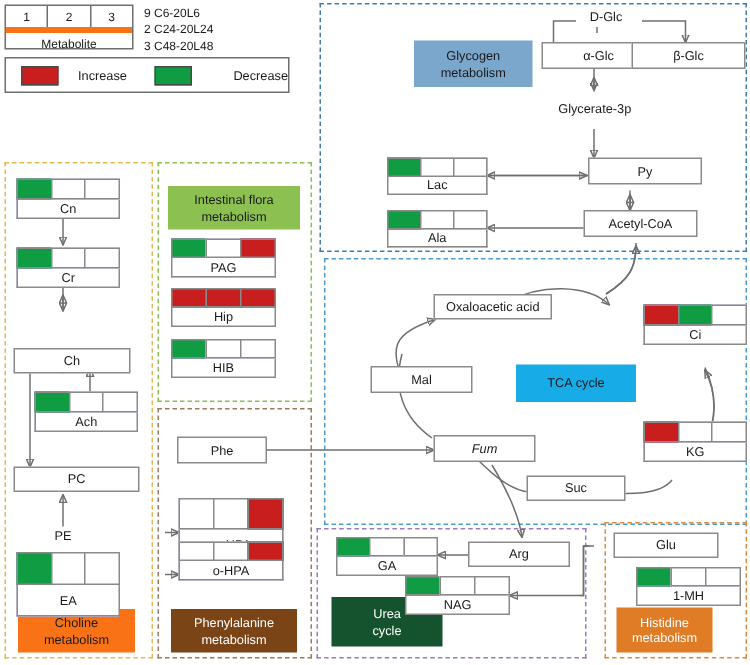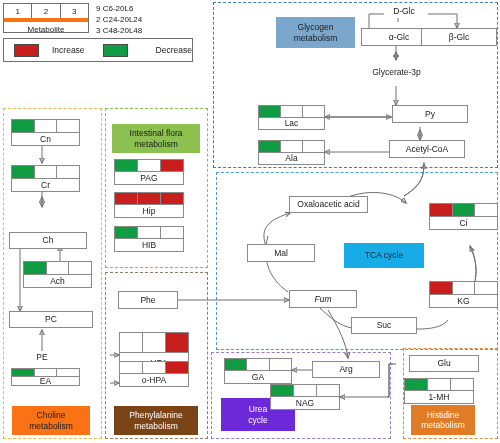--- a/index.html
+++ b/index.html
@@ -137,26 +137,26 @@
     <path d="M42,192 L42,207" marker-end="url(#ah)"></path>
     <path d="M42,207 L42,197" marker-end="url(#ah)"></path>
     <path d="M42,232 L42,248" marker-end="url(#ah)"></path>
     <path d="M42,248 L42,238" marker-end="url(#ah)"></path>
     <path d="M20,232 L20,311" marker-end="url(#ah)"></path>
     <path d="M60,261 L60,246" marker-end="url(#ah)"></path>
     <path d="M42,356 L42,330" marker-end="url(#ah)"></path>
     <path d="M42,386 L42,368"></path>
   </svg>
 
-  <div class="chip" style="left: 276px; top: 17px; width: 79px; height: 31px; background: rgb(123, 167, 204);">Glycogen<br>metabolism</div>
+  <div class="chip" style="left: 276px; top: 27px; width: 79px; height: 31px; background: rgb(123, 167, 204);">Glycogen<br>metabolism</div>
   <div class="chip" style="left: 344px; top: 243px; width: 80px; height: 25px; background: rgb(23, 172, 232);">TCA cycle</div>
   <div class="chip" style="left: 112px; top: 124px; width: 88px; height: 29px; background: rgb(140, 193, 82);">Intestinal flora<br>metabolism</div>
   <div class="chip" style="left: 12px; top: 406px; width: 78px; height: 29px; background: #f97316;">Choline<br>metabolism</div>
   <div class="chip white" style="left: 114px; top: 406px; width: 84px; height: 29px; background: rgb(123, 68, 22);">Phenylalanine<br>metabolism</div>
-  <div class="chip white" style="left: 221px; top: 398px; width: 74px; height: 33px; background: #6d28d9;">Urea<br>cycle</div>
+  <div class="chip white" style="left: 221px; top: 398px; width: 74px; height: 33px; background: #14532d;">Urea<br>cycle</div>
   <div class="chip white" style="left: 411px; top: 405px; width: 64px; height: 30px; background: rgb(224, 123, 38);">Histidine<br>metabolism</div>
 
   <div class="node" style="left:384px;top:5px;width:40px;height:13px;border:none;background:#fff;">D-Glc</div>
   <div class="node" style="left:361px;top:28px;width:76px;height:18px;">α-Glc</div>
   <div class="node" style="left:421px;top:28px;width:76px;height:18px;">β-Glc</div>
   <div class="node" style="left:362px;top:66px;width:69px;height:13px;border:none;background:#fff;">Glycerate-3p</div>
   <div class="node" style="left:392px;top:105px;width:76px;height:18px;">Py</div>
   <div class="node" style="left:389px;top:140px;width:76px;height:18px;">Acetyl-CoA</div>
   <div class="node" style="left:289px;top:196px;width:79px;height:17px;">Oxaloacetic acid</div>
   <div class="node" style="left:247px;top:244px;width:68px;height:18px;">Mal</div>
@@ -219,21 +219,21 @@
       <div class="lbl">Cr</div>
     </div>
   <div class="met" style="left:23px;top:261px;width:69px;height:27px;">
       <div class="cells">
         <div class="c" style="background: rgb(15, 156, 67);"></div>
         <div class="c" style="background: rgb(255, 255, 255);"></div>
         <div class="c" style="background: rgb(255, 255, 255);"></div>
       </div>
       <div class="lbl">Ach</div>
     </div>
-  <div class="met" style="left:11px;top:368px;width:69px;height:18px;">
+  <div class="met" style="left:11px;top:368px;width:69px;height:43px;">
       <div class="cells">
         <div class="c" style="background: rgb(15, 156, 67);"></div>
         <div class="c" style="background: rgb(255, 255, 255);"></div>
         <div class="c" style="background: rgb(255, 255, 255);"></div>
       </div>
       <div class="lbl">EA</div>
     </div>
 
   <div class="met" style="left:114px;top:159px;width:70px;height:26px;">
       <div class="cells">
@@ -286,21 +286,21 @@
       <div class="lbl">GA</div>
     </div>
   <div class="met" style="left:270px;top:384px;width:70px;height:26px;">
       <div class="cells">
         <div class="c" style="background: rgb(15, 156, 67);"></div>
         <div class="c" style="background: rgb(255, 255, 255);"></div>
         <div class="c" style="background: rgb(255, 255, 255);"></div>
       </div>
       <div class="lbl">NAG</div>
     </div>
-  <div class="met" style="left:404px;top:378px;width:70px;height:26px;">
+  <div class="met" style="left:424px;top:378px;width:70px;height:26px;">
       <div class="cells">
         <div class="c" style="background: rgb(15, 156, 67);"></div>
         <div class="c" style="background: rgb(255, 255, 255);"></div>
         <div class="c" style="background: rgb(255, 255, 255);"></div>
       </div>
       <div class="lbl">1-MH</div>
     </div>
 
 </div>
 

